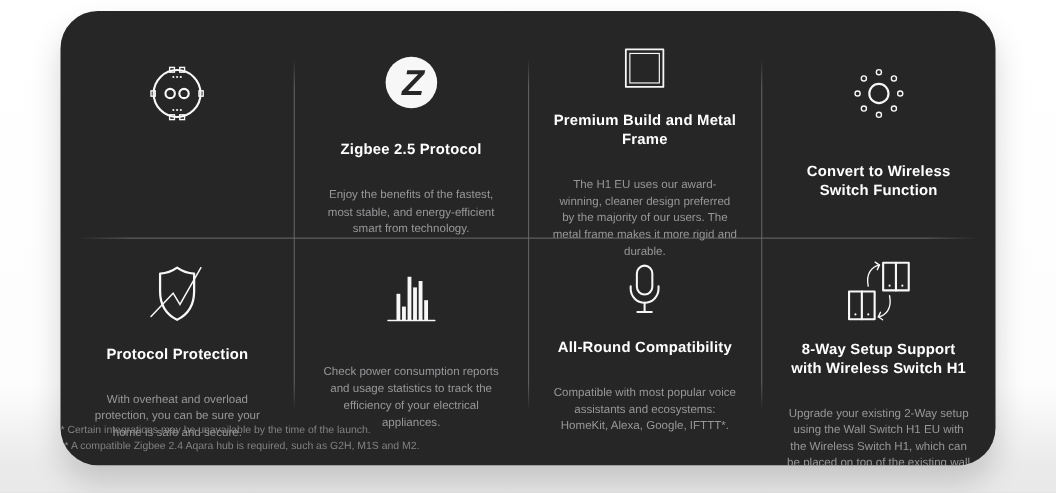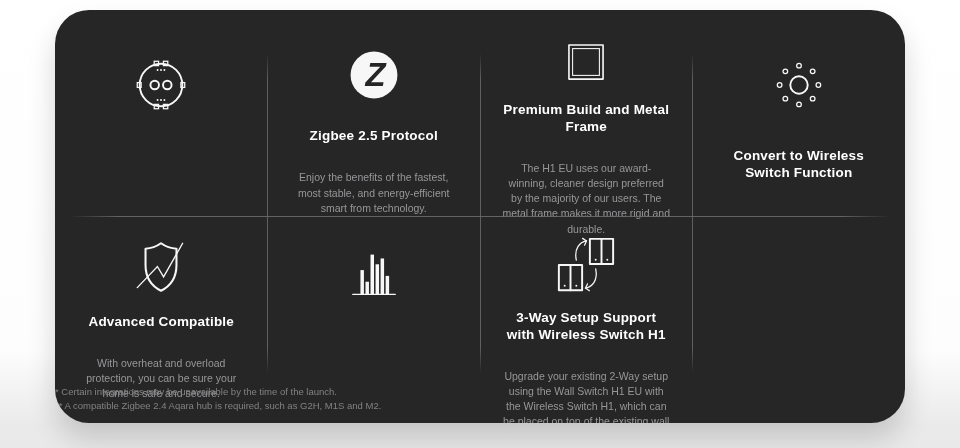--- a/index.html
+++ b/index.html
@@ -144,57 +144,70 @@
       <div class="feature-title">Convert to Wireless Switch Function</div>
     </div>
 
     <div class="cell row2">
       <div class="icon-box">
         <svg width="66" height="66" viewBox="0 0 64 64">
           <path class="stroke" d="M32 9 C36.5 12.2 42 14 47 14.3 V30 C47 43 40 51 32 55 C24 51 17 43 17 30 V14.3 C22 14 27.5 12.2 32 9 Z"></path>
           <polyline class="thin" points="9,52 28.5,31.5 34.5,41.5 53,9"></polyline>
         </svg>
       </div>
-      <div class="feature-title">Advanced Compatible</div>
+      <div class="feature-title">Protocol Protection</div>
       <div class="feature-desc">With overheat and overload protection, you can be sure your home is safe and secure.</div>
     </div>
 
     <div class="cell row2">
       <div class="icon-box">
         <svg width="62" height="62" viewBox="0 0 64 64">
           <line class="thin" x1="10" y1="54" x2="54" y2="54"></line>
           <rect class="fillw" x="18" y="29" width="3.6" height="25"></rect>
           <rect class="fillw" x="23.2" y="41" width="3.6" height="13"></rect>
           <rect class="fillw" x="28.4" y="13" width="3.6" height="41"></rect>
           <rect class="fillw" x="33.6" y="23" width="3.6" height="31"></rect>
           <rect class="fillw" x="38.8" y="17" width="3.6" height="37"></rect>
           <rect class="fillw" x="44" y="35" width="3.6" height="19"></rect>
         </svg>
       </div>
-    </div>
-
+      <div class="feature-desc">Check power consumption reports and usage statistics to track the efficiency of your electrical appliances.</div>
+    </div>
+
+    <div class="cell row2">
+      <div class="icon-box">
+        <svg width="60" height="60" viewBox="0 0 64 64">
+          <rect class="stroke" x="24.5" y="8" width="15" height="28" rx="7.5"></rect>
+          <path class="stroke" d="M18.5 28 v2.5 a13.5 13.5 0 0 0 27 0 V28"></path>
+          <line class="stroke" x1="32" y1="44" x2="32" y2="53"></line>
+          <line class="stroke" x1="25" y1="53" x2="39" y2="53"></line>
+        </svg>
+      </div>
+      <div class="feature-title">All-Round Compatibility</div>
+      <div class="feature-desc">Compatible with most popular voice assistants and ecosystems: HomeKit, Alexa, Google, IFTTT*.</div>
+    </div>
 
     <div class="cell row2">
       <div class="icon-box">
         <svg width="62" height="62" viewBox="0 0 64 64">
           <rect class="stroke" x="36" y="5" width="24" height="26"></rect>
           <line class="stroke" x1="48" y1="5" x2="48" y2="31"></line>
           <circle class="fillw" cx="42" cy="26.5" r="1"></circle>
           <circle class="fillw" cx="54" cy="26.5" r="1"></circle>
           <rect class="stroke" x="4" y="32" width="24" height="26"></rect>
           <line class="stroke" x1="16" y1="32" x2="16" y2="58"></line>
           <circle class="fillw" cx="10" cy="53.5" r="1"></circle>
           <circle class="fillw" cx="22" cy="53.5" r="1"></circle>
           <path class="thin" d="M22 27 C19.5 15 25.5 8.5 32.5 7.2"></path>
           <polyline class="thin" points="28.5,4.5 32.5,7.2 30.5,11.5"></polyline>
           <path class="thin" d="M42 36 C44.5 48 38.5 54.5 31.5 55.8"></path>
           <polyline class="thin" points="35.5,58.5 31.5,55.8 33.5,51.5"></polyline>
         </svg>
       </div>
-      <div class="feature-title">3-Way Setup Support
+      <div class="feature-title">8-Way Setup Support
 with Wireless Switch H1</div>
       <div class="feature-desc">Upgrade your existing 2-Way setup using the Wall Switch H1 EU with the Wireless Switch H1, which can be placed on top of the existing wall box used for secondary 2-Way switch.</div>
     </div>
 
   </div>
 
   <div class="divider-h"></div>
   <div class="divider-v v1"></div>
   <div class="divider-v v2"></div>
   <div class="divider-v v3"></div>

